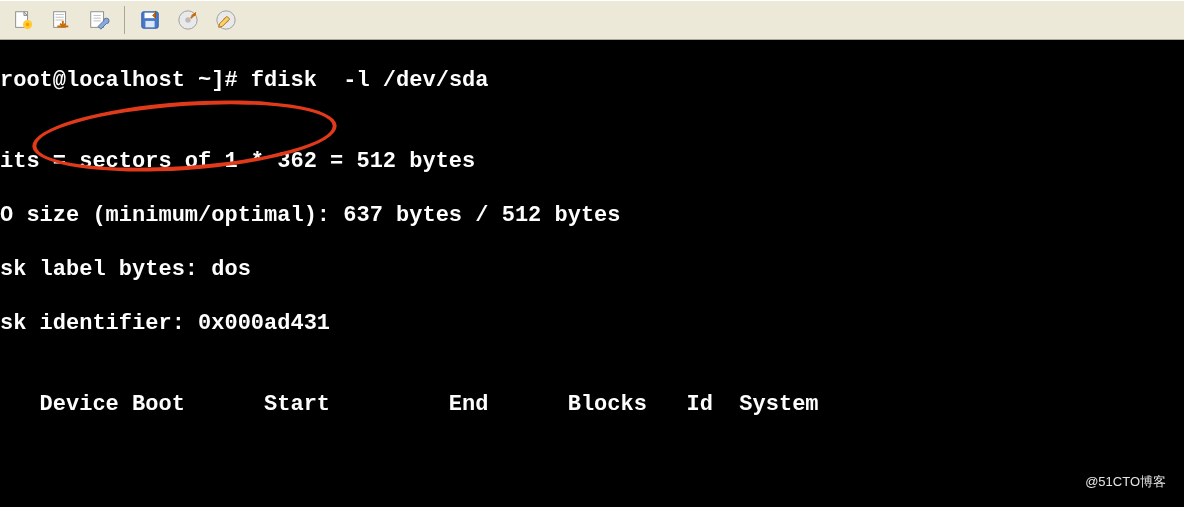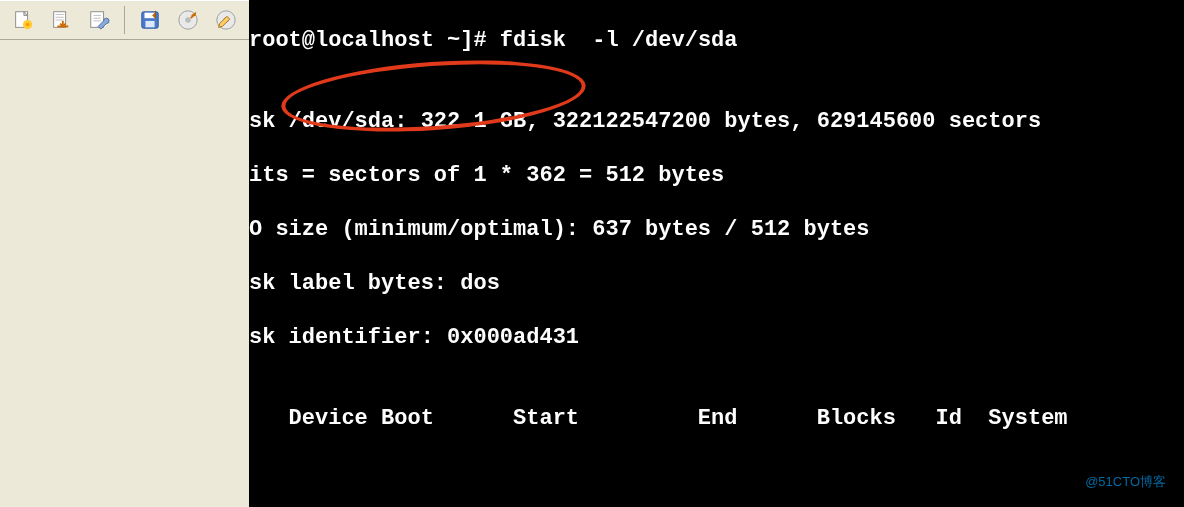--- a/index.html
+++ b/index.html
@@ -1,17 +1,17 @@
 <!DOCTYPE html>
 <html><head>
   <meta charset="utf-8">
   <style>
     * { margin: 0; padding: 0; box-sizing: border-box; }
     html, body { width: 1184px; height: 507px; overflow: hidden; font-family: "Courier New", monospace; }
-    .window { width: 100%; height: 100%; background: #ece9d8; display: flex; flex-direction: row; justify-content: center; }
+    .window { width: 100%; height: 100%; background: #ece9d8; display: flex; flex-direction: column; justify-content: center; }
     .toolbar {
       height: 40px;
       background: #ece9d8;
       border-top: 1px solid #fff;
       border-bottom: 1px solid #aca899;
       display: flex;
       align-items: center;
       padding: 0 6px;
       gap: 4px;
     }
@@ -42,21 +42,21 @@
       left: 32px; top: 62px;
       width: 305px; height: 68px;
       border: 4px solid #e03a1a;
       border-radius: 50%;
       transform: rotate(-4deg);
       pointer-events: none;
     }
     .watermark {
       position: absolute;
       right: 18px; bottom: 12px;
-      color: #0369a1;
+      color: #e5e5e5;
       font-family: "Microsoft YaHei", sans-serif;
       font-size: 13px;
       font-weight: normal;
     }
     
     .sv { display:block; }
   </style>
 </head>
 <body>
 
@@ -125,21 +125,20 @@
             <ellipse cx="12" cy="12" rx="3" ry="3" fill="#bbb"></ellipse>
             <path d="M4 20l4-1 8-8-3-3-8 8z" fill="#ffcf6b" stroke="#a06a00"></path>
           </svg>
       </span>
     </div>
   </div>
 
   <div class="term">
 <span class="line"><span>root@localhost ~]# </span><span>fdisk  -l /dev/sda</span></span>
 <span class="line"></span>
-<span class="line">sk /dev/sda: 322.1 GB, 322122547200 bytes, 629145600 sectors</span>
 <span class="line">its = sectors of 1 * 362 = 512 bytes</span>
 <span class="line">O size (minimum/optimal): 637 bytes / 512 bytes</span>
 <span class="line">sk label bytes: dos</span>
 <span class="line">sk identifier: 0x000ad431</span>
 <span class="line"></span>
 <span class="line">   Device Boot      Start         End      Blocks   Id  System</span>
 
 
 
 

